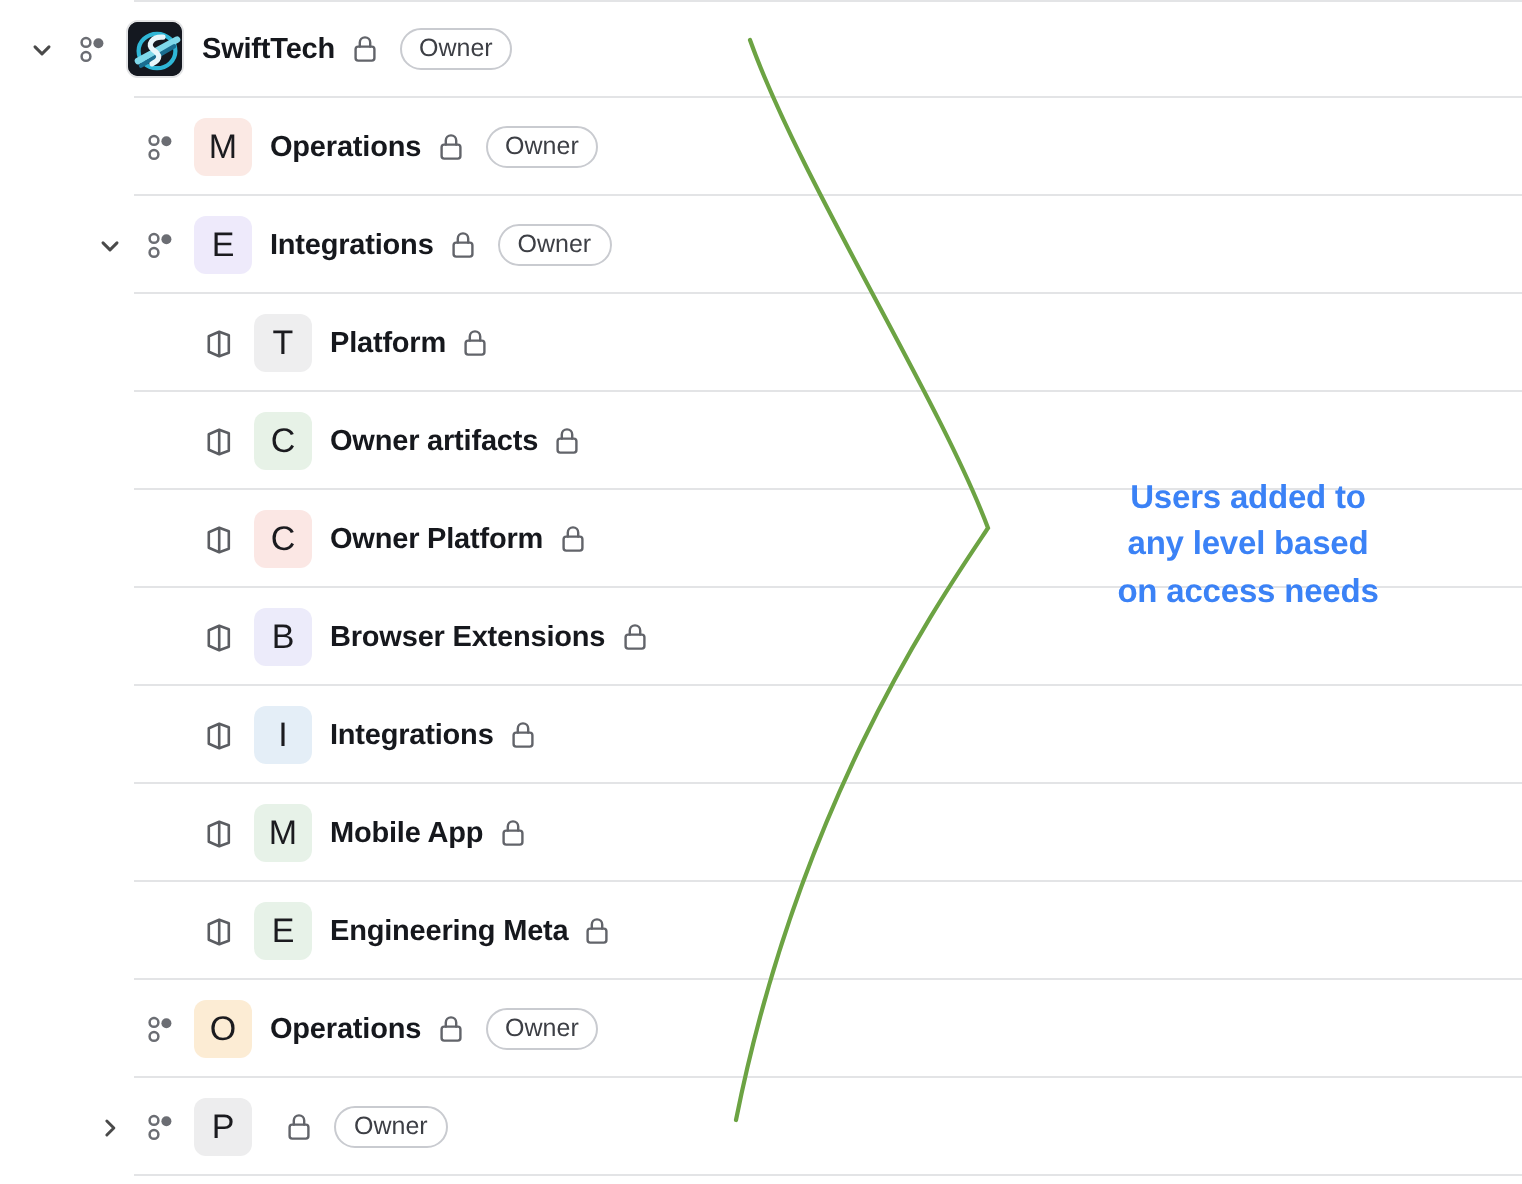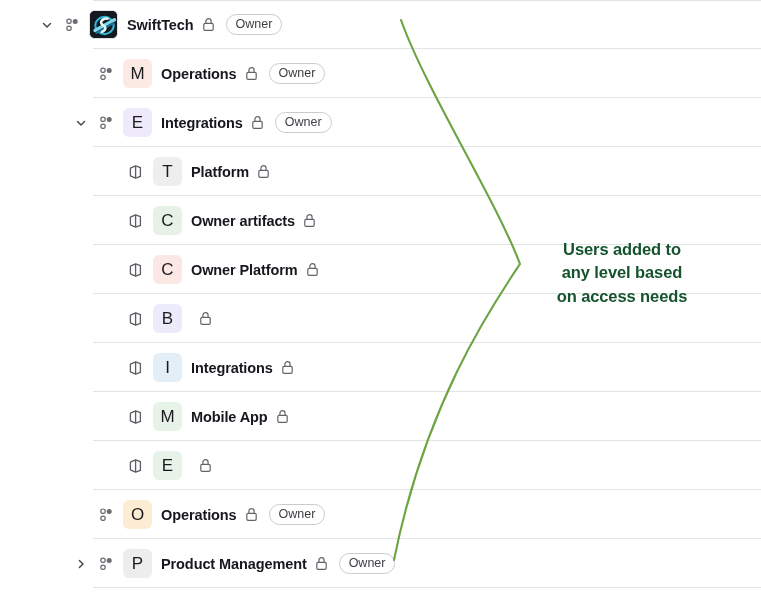--- a/index.html
+++ b/index.html
@@ -13,21 +13,20 @@
     font-family: "Liberation Sans", sans-serif;
     -webkit-font-smoothing: antialiased;
     overflow: hidden;
     position: relative;
   }
 
   #app {
     position: relative;
     width: 638px;
     height: 592px;
-    margin-left: 26px;
   }
 
   .tree {
     position: absolute;
     left: 0;
     top: 0;
     width: 761px;
   }
 
   .row {
@@ -337,20 +336,21 @@
           </svg>
         </div>
         <div class="spacer" style="width: 9px;"></div>
         <div class="cube-icon">
           <svg width="18" height="18" viewBox="0 0 18 18" fill="none" stroke="currentColor" stroke-width="1.3" stroke-linejoin="round">
             <path d="M3.4 5.1 L8.6 2.9 L8.6 15.1 L3.4 12.9 Z"></path>
             <path d="M8.6 2.9 L13.4 4.6 L13.4 13.4 L8.6 15.1"></path>
           </svg>
         </div>
         <div class="avatar" style="background: rgb(236, 235, 250);">B</div>
+        <div class="name">Browser Extensions</div>
         <div class="lock">
           <svg width="13" height="15" viewBox="0 0 13 15" fill="none" stroke="currentColor" stroke-width="1.2" stroke-linecap="round" stroke-linejoin="round">
             <rect x="1.8" y="6.3" width="9.4" height="7" rx="1.3"></rect>
             <path d="M3.9 6.3 V4.3 A2.6 2.6 0 0 1 9.1 4.3 V6.3"></path>
           </svg>
         </div>
       </div>
       <div class="row">
         <div class="sep"></div>
         <div class="spacer" style="width: 78px;"></div>
@@ -408,20 +408,21 @@
           </svg>
         </div>
         <div class="spacer" style="width: 9px;"></div>
         <div class="cube-icon">
           <svg width="18" height="18" viewBox="0 0 18 18" fill="none" stroke="currentColor" stroke-width="1.3" stroke-linejoin="round">
             <path d="M3.4 5.1 L8.6 2.9 L8.6 15.1 L3.4 12.9 Z"></path>
             <path d="M8.6 2.9 L13.4 4.6 L13.4 13.4 L8.6 15.1"></path>
           </svg>
         </div>
         <div class="avatar" style="background: rgb(231, 242, 232);">E</div>
+        <div class="name">Engineering Meta</div>
         <div class="lock">
           <svg width="13" height="15" viewBox="0 0 13 15" fill="none" stroke="currentColor" stroke-width="1.2" stroke-linecap="round" stroke-linejoin="round">
             <rect x="1.8" y="6.3" width="9.4" height="7" rx="1.3"></rect>
             <path d="M3.9 6.3 V4.3 A2.6 2.6 0 0 1 9.1 4.3 V6.3"></path>
           </svg>
         </div>
       </div>
       <div class="row">
         <div class="sep"></div>
         <div class="spacer" style="width: 48px;"></div>
@@ -458,31 +459,30 @@
         </div>
         <div class="spacer" style="width: 9px;"></div>
         <div class="people-icon">
           <svg width="18" height="18" viewBox="0 0 18 18" fill="none">
             <circle cx="6" cy="5.2" r="2.2" stroke="#6b6d73" stroke-width="1.25" fill="none"></circle>
             <circle cx="12.2" cy="5.6" r="2.5" fill="#6b6d73"></circle>
             <circle cx="6" cy="12.2" r="2.2" stroke="#6b6d73" stroke-width="1.25" fill="none"></circle>
           </svg>
         </div>
         <div class="avatar" style="background: rgb(237, 237, 238);">P</div>
-        <div class="name">Product Management</div>
         <div class="lock">
           <svg width="13" height="15" viewBox="0 0 13 15" fill="none" stroke="currentColor" stroke-width="1.2" stroke-linecap="round" stroke-linejoin="round">
             <rect x="1.8" y="6.3" width="9.4" height="7" rx="1.3"></rect>
             <path d="M3.9 6.3 V4.3 A2.6 2.6 0 0 1 9.1 4.3 V6.3"></path>
           </svg>
         </div>
         <div class="badge">Owner</div>
       </div>
     </div>
 
   <svg id="curve" viewBox="0 0 761 592">
     <path d="M 375 20 C 400 90, 470 200, 494 264 C 470 300, 400 400, 368 560" fill="none" stroke="#6ca343" stroke-width="2.1" stroke-linecap="round"></path>
   </svg>
 
-  <div class="annotation" id="annotation" style="left: 492px; top: 238px; width: 208px; color: #14532d;">Users added to
+  <div class="annotation" id="annotation" style="left: 520px; top: 238px; width: 208px; color: #3b82f6;">Users added to
 any level based
 on access needs</div>
 </div>
 
 </body></html>

